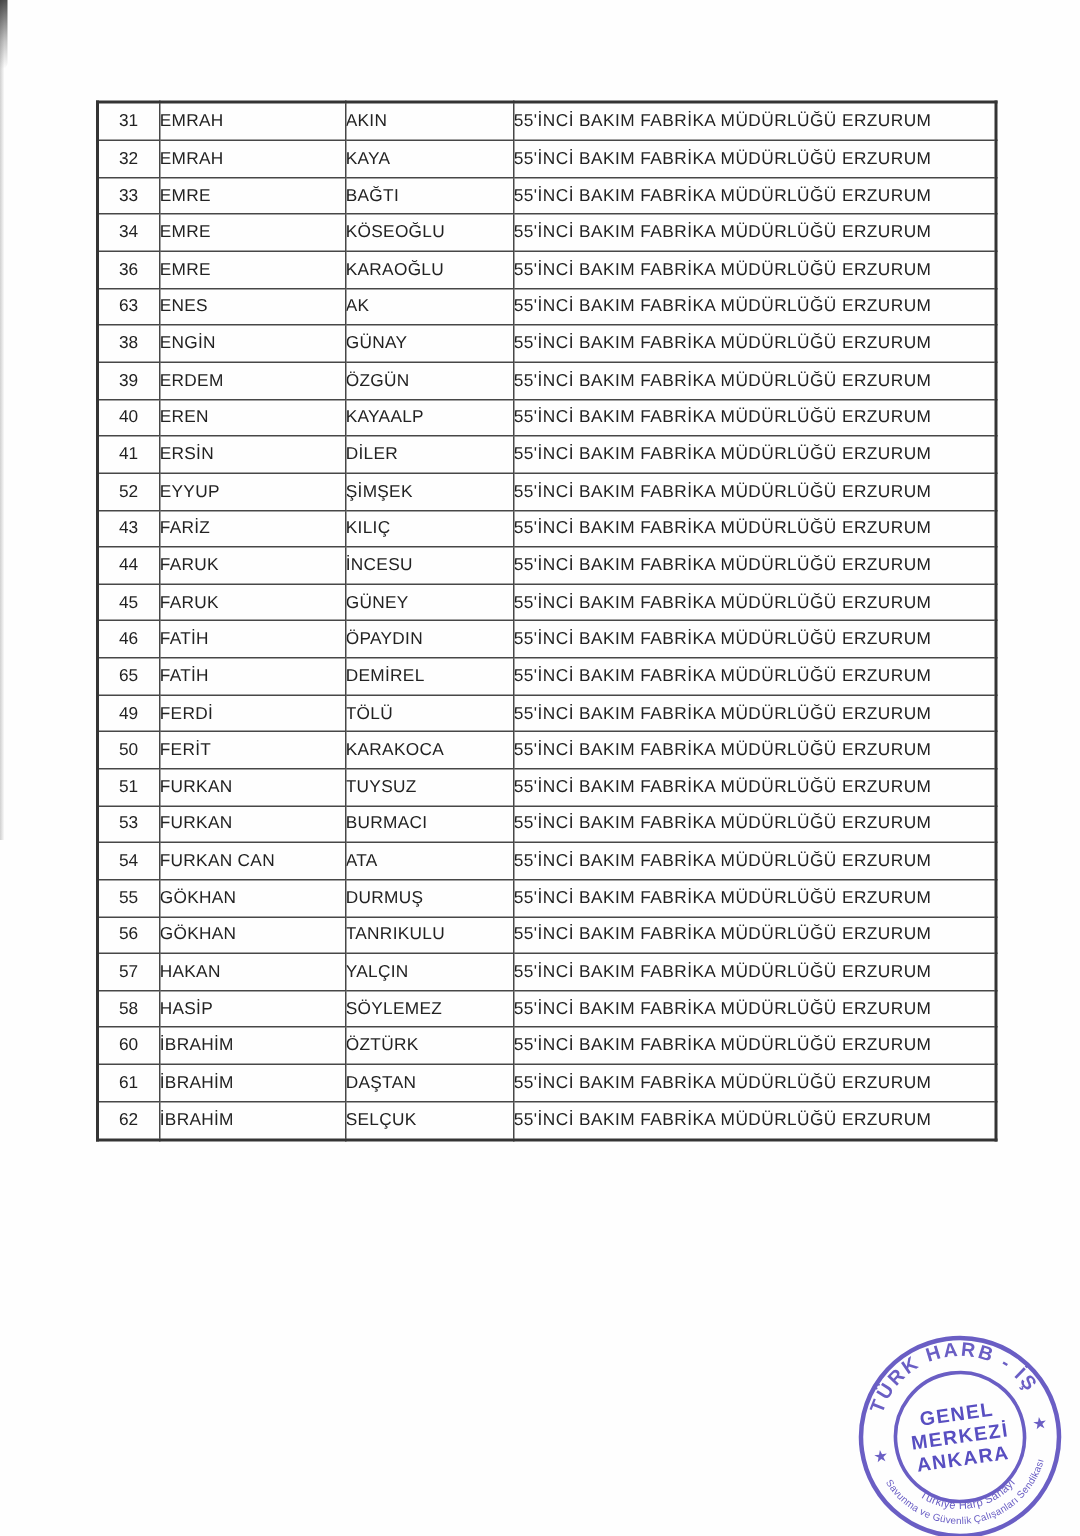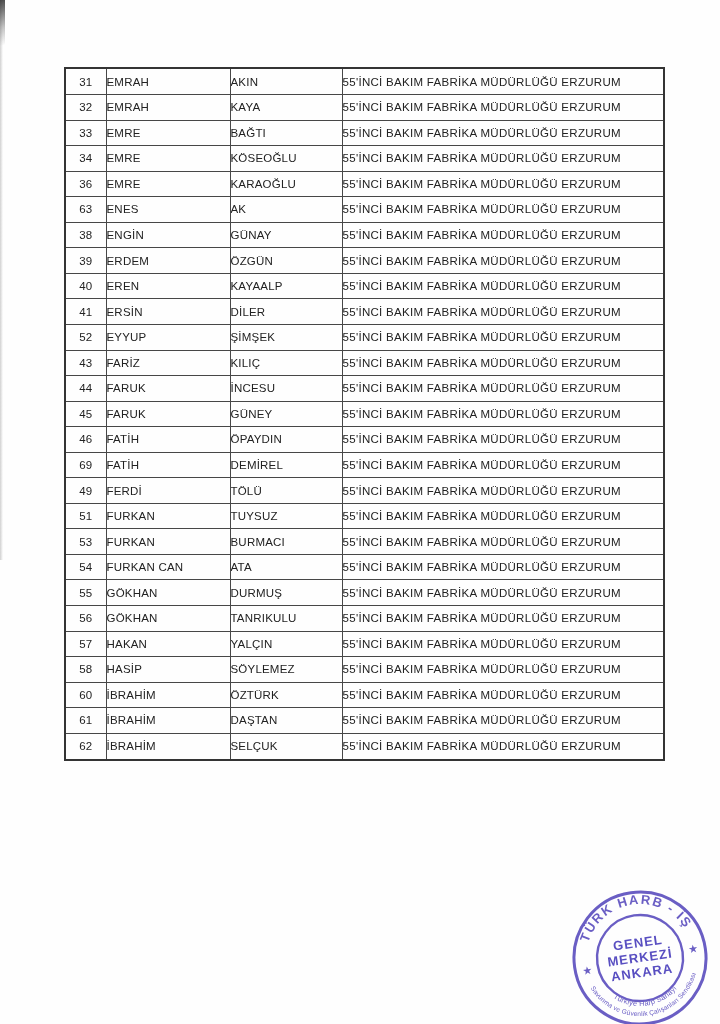--- a/index.html
+++ b/index.html
@@ -152,29 +152,35 @@
           <td class="c-last">GÜNEY</td>
           <td class="c-unit">55'İNCİ BAKIM FABRİKA MÜDÜRLÜĞÜ ERZURUM</td>
         </tr>
         <tr>
           <td class="c-no">46</td>
           <td class="c-first">FATİH</td>
           <td class="c-last">ÖPAYDIN</td>
           <td class="c-unit">55'İNCİ BAKIM FABRİKA MÜDÜRLÜĞÜ ERZURUM</td>
         </tr>
         <tr>
-          <td class="c-no">69</td>
+          <td class="c-no">65</td>
           <td class="c-first">FATİH</td>
           <td class="c-last">DEMİREL</td>
           <td class="c-unit">55'İNCİ BAKIM FABRİKA MÜDÜRLÜĞÜ ERZURUM</td>
         </tr>
         <tr>
           <td class="c-no">49</td>
           <td class="c-first">FERDİ</td>
           <td class="c-last">TÖLÜ</td>
+          <td class="c-unit">55'İNCİ BAKIM FABRİKA MÜDÜRLÜĞÜ ERZURUM</td>
+        </tr>
+        <tr>
+          <td class="c-no">50</td>
+          <td class="c-first">FERİT</td>
+          <td class="c-last">KARAKOCA</td>
           <td class="c-unit">55'İNCİ BAKIM FABRİKA MÜDÜRLÜĞÜ ERZURUM</td>
         </tr>
         <tr>
           <td class="c-no">51</td>
           <td class="c-first">FURKAN</td>
           <td class="c-last">TUYSUZ</td>
           <td class="c-unit">55'İNCİ BAKIM FABRİKA MÜDÜRLÜĞÜ ERZURUM</td>
         </tr>
         <tr>
           <td class="c-no">53</td>

